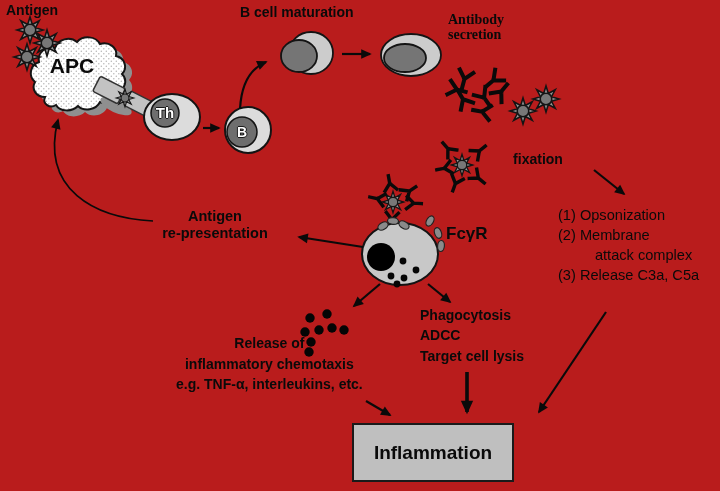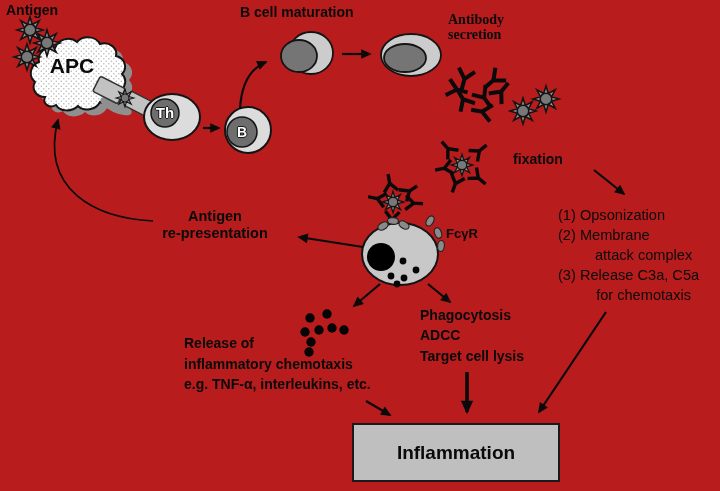--- a/index.html
+++ b/index.html
@@ -10,26 +10,26 @@
   .t-antigen{left:6px;top:2px;}
   .t-apc{left:45px;top:58px;width:54px;text-align:center;font-weight:bold;font-size:21px;}
   .t-th{left:151px;top:105px;width:28px;text-align:center;font-size:15px;color:#fff;
         text-shadow:-1px 0 #1a1a1a,1px 0 #1a1a1a,0 -1px #1a1a1a,0 1px #1a1a1a;}
   .t-b{left:233px;top:124px;width:18px;text-align:center;font-size:14px;color:#fff;
         text-shadow:-1px 0 #1a1a1a,1px 0 #1a1a1a,0 -1px #1a1a1a,0 1px #1a1a1a;}
   .t-bmat{left:240px;top:4px;}
   .t-absec{left:448px;top:12px;line-height:15px;font-family:Liberation Serif, serif;}
   .t-comp{left:486px;top:152px;width:104px;text-align:center;line-height:15.5px;}
   .t-rep{left:150px;top:208px;width:130px;text-align:center;line-height:17px;font-size:14.5px;}
-  .t-fcgr{left:446px;top:226px;font-size:13px;}
+  .t-fcgr{left:446px;top:226px;font-size:17px;}
   .t-out{left:558px;top:205px;font-weight:normal;font-size:14.6px;line-height:20px;}
   .t-out .ind{margin-left:30px;text-align:center;}
-  .t-med{left:184px;top:333px;line-height:20.5px;}
+  .t-med{left:176px;top:333px;line-height:20.5px;text-align:center;}
   .t-eff{left:420px;top:305px;line-height:20.3px;}
-  .box-inflammation{position:absolute;left:352px;top:423px;width:208px;height:59px;
+  .box-inflammation{position:absolute;left:352px;top:423px;width:162px;height:59px;
         background:#bfbfbf;border:2px solid #1a1a1a;box-sizing:border-box;
         display:flex;align-items:center;justify-content:center;}
   .box-inflammation span{font-weight:bold;font-size:19px;}
 </style>
 </head>
 <body>
 
 <div class="stage">
 
   <svg class="layer" viewBox="0 0 720 491">
@@ -192,21 +192,20 @@
     <div>re-presentation</div>
   </div>
 
   <div class="lbl t-fcgr">FcγR</div>
 
   <div class="lbl t-out">
     <div>(1) Opsonization</div>
     <div>(2) Membrane</div>
     <div class="ind">attack complex</div>
     <div>(3) Release C3a, C5a</div>
-    <div class="ind">for chemotaxis</div>
   </div>
 
   <div class="lbl t-med">
     <div>Release of</div>
     <div>inflammatory chemotaxis</div>
     <div>e.g. TNF-α, interleukins, etc.</div>
   </div>
 
   <div class="lbl t-eff">
     <div>Phagocytosis</div>

